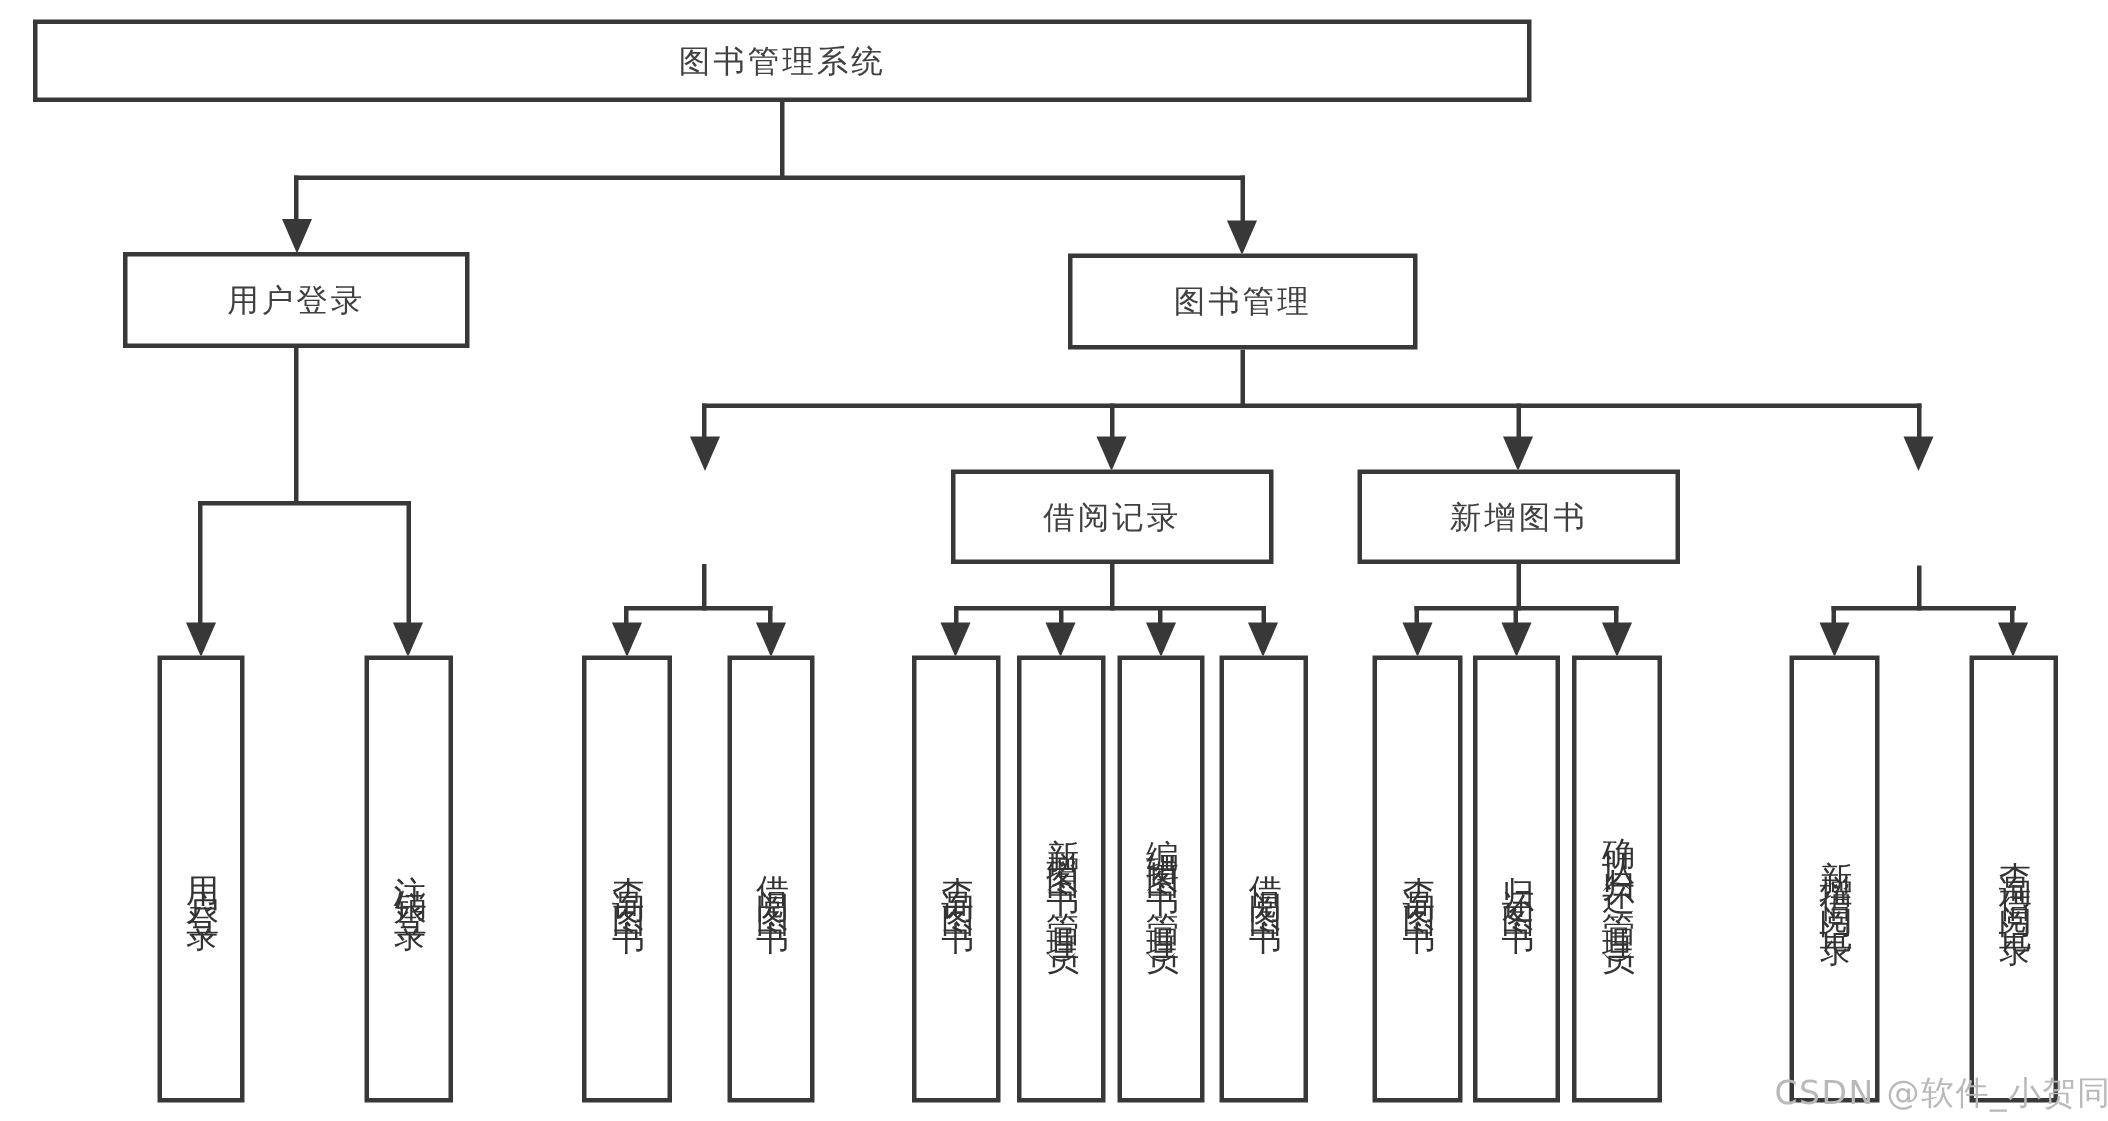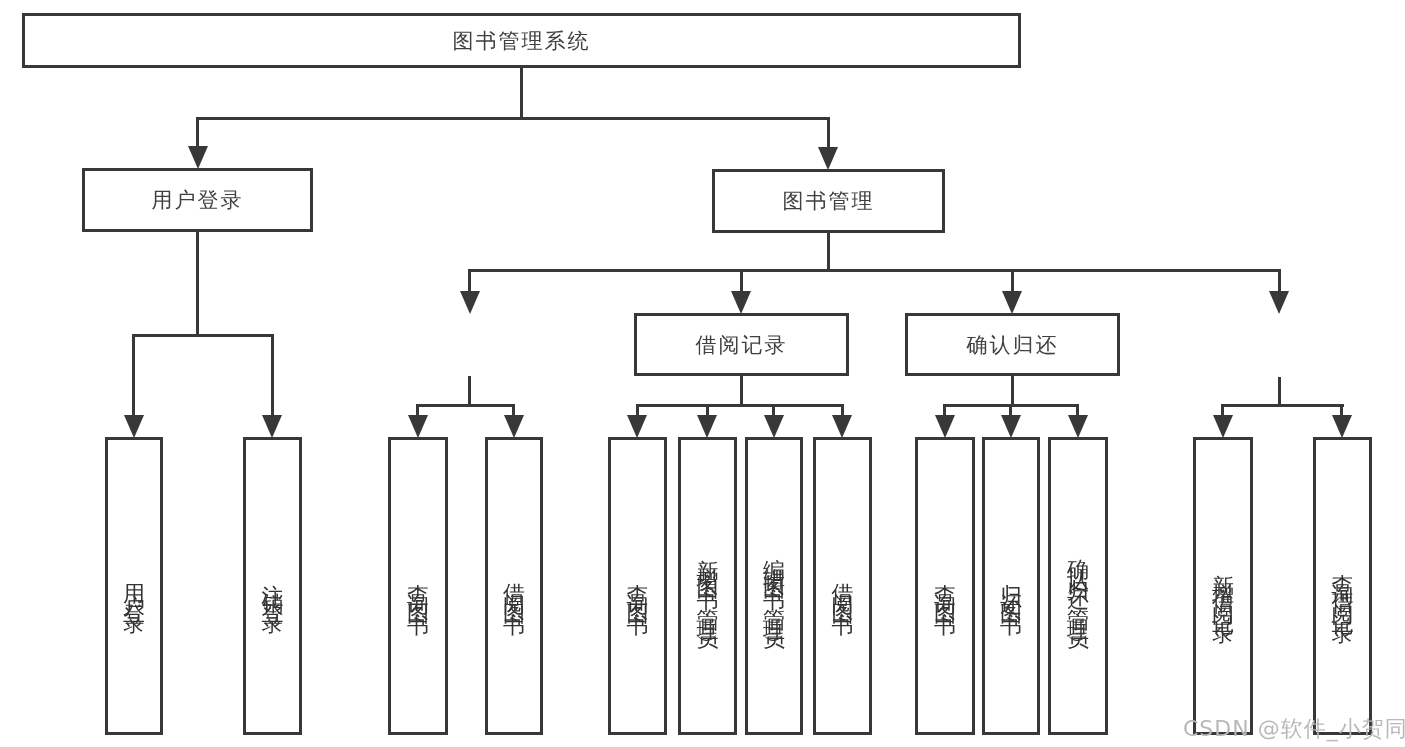--- a/index.html
+++ b/index.html
@@ -96,21 +96,21 @@
     <span>用户登录</span>
   </div>
   <div class="box box-h" style="left:712px;top:169px;width:233px;height:64px">
     <span>图书管理</span>
   </div>
 
   <div class="box box-h" style="left:634px;top:313px;width:215px;height:63px">
     <span>借阅记录</span>
   </div>
   <div class="box box-h" style="left:905px;top:313px;width:215px;height:63px">
-    <span>确认归还</span>
+    <span>新增图书</span>
   </div>
 
   <div class="box box-v" style="left:105px;top:437px;width:58px;height:298px">
     <span>用户登录</span>
   </div>
   <div class="box box-v" style="left:243px;top:437px;width:59px;height:298px">
     <span>注销登录</span>
   </div>
 
   <div class="box box-v" style="left:388px;top:437px;width:60px;height:298px">

